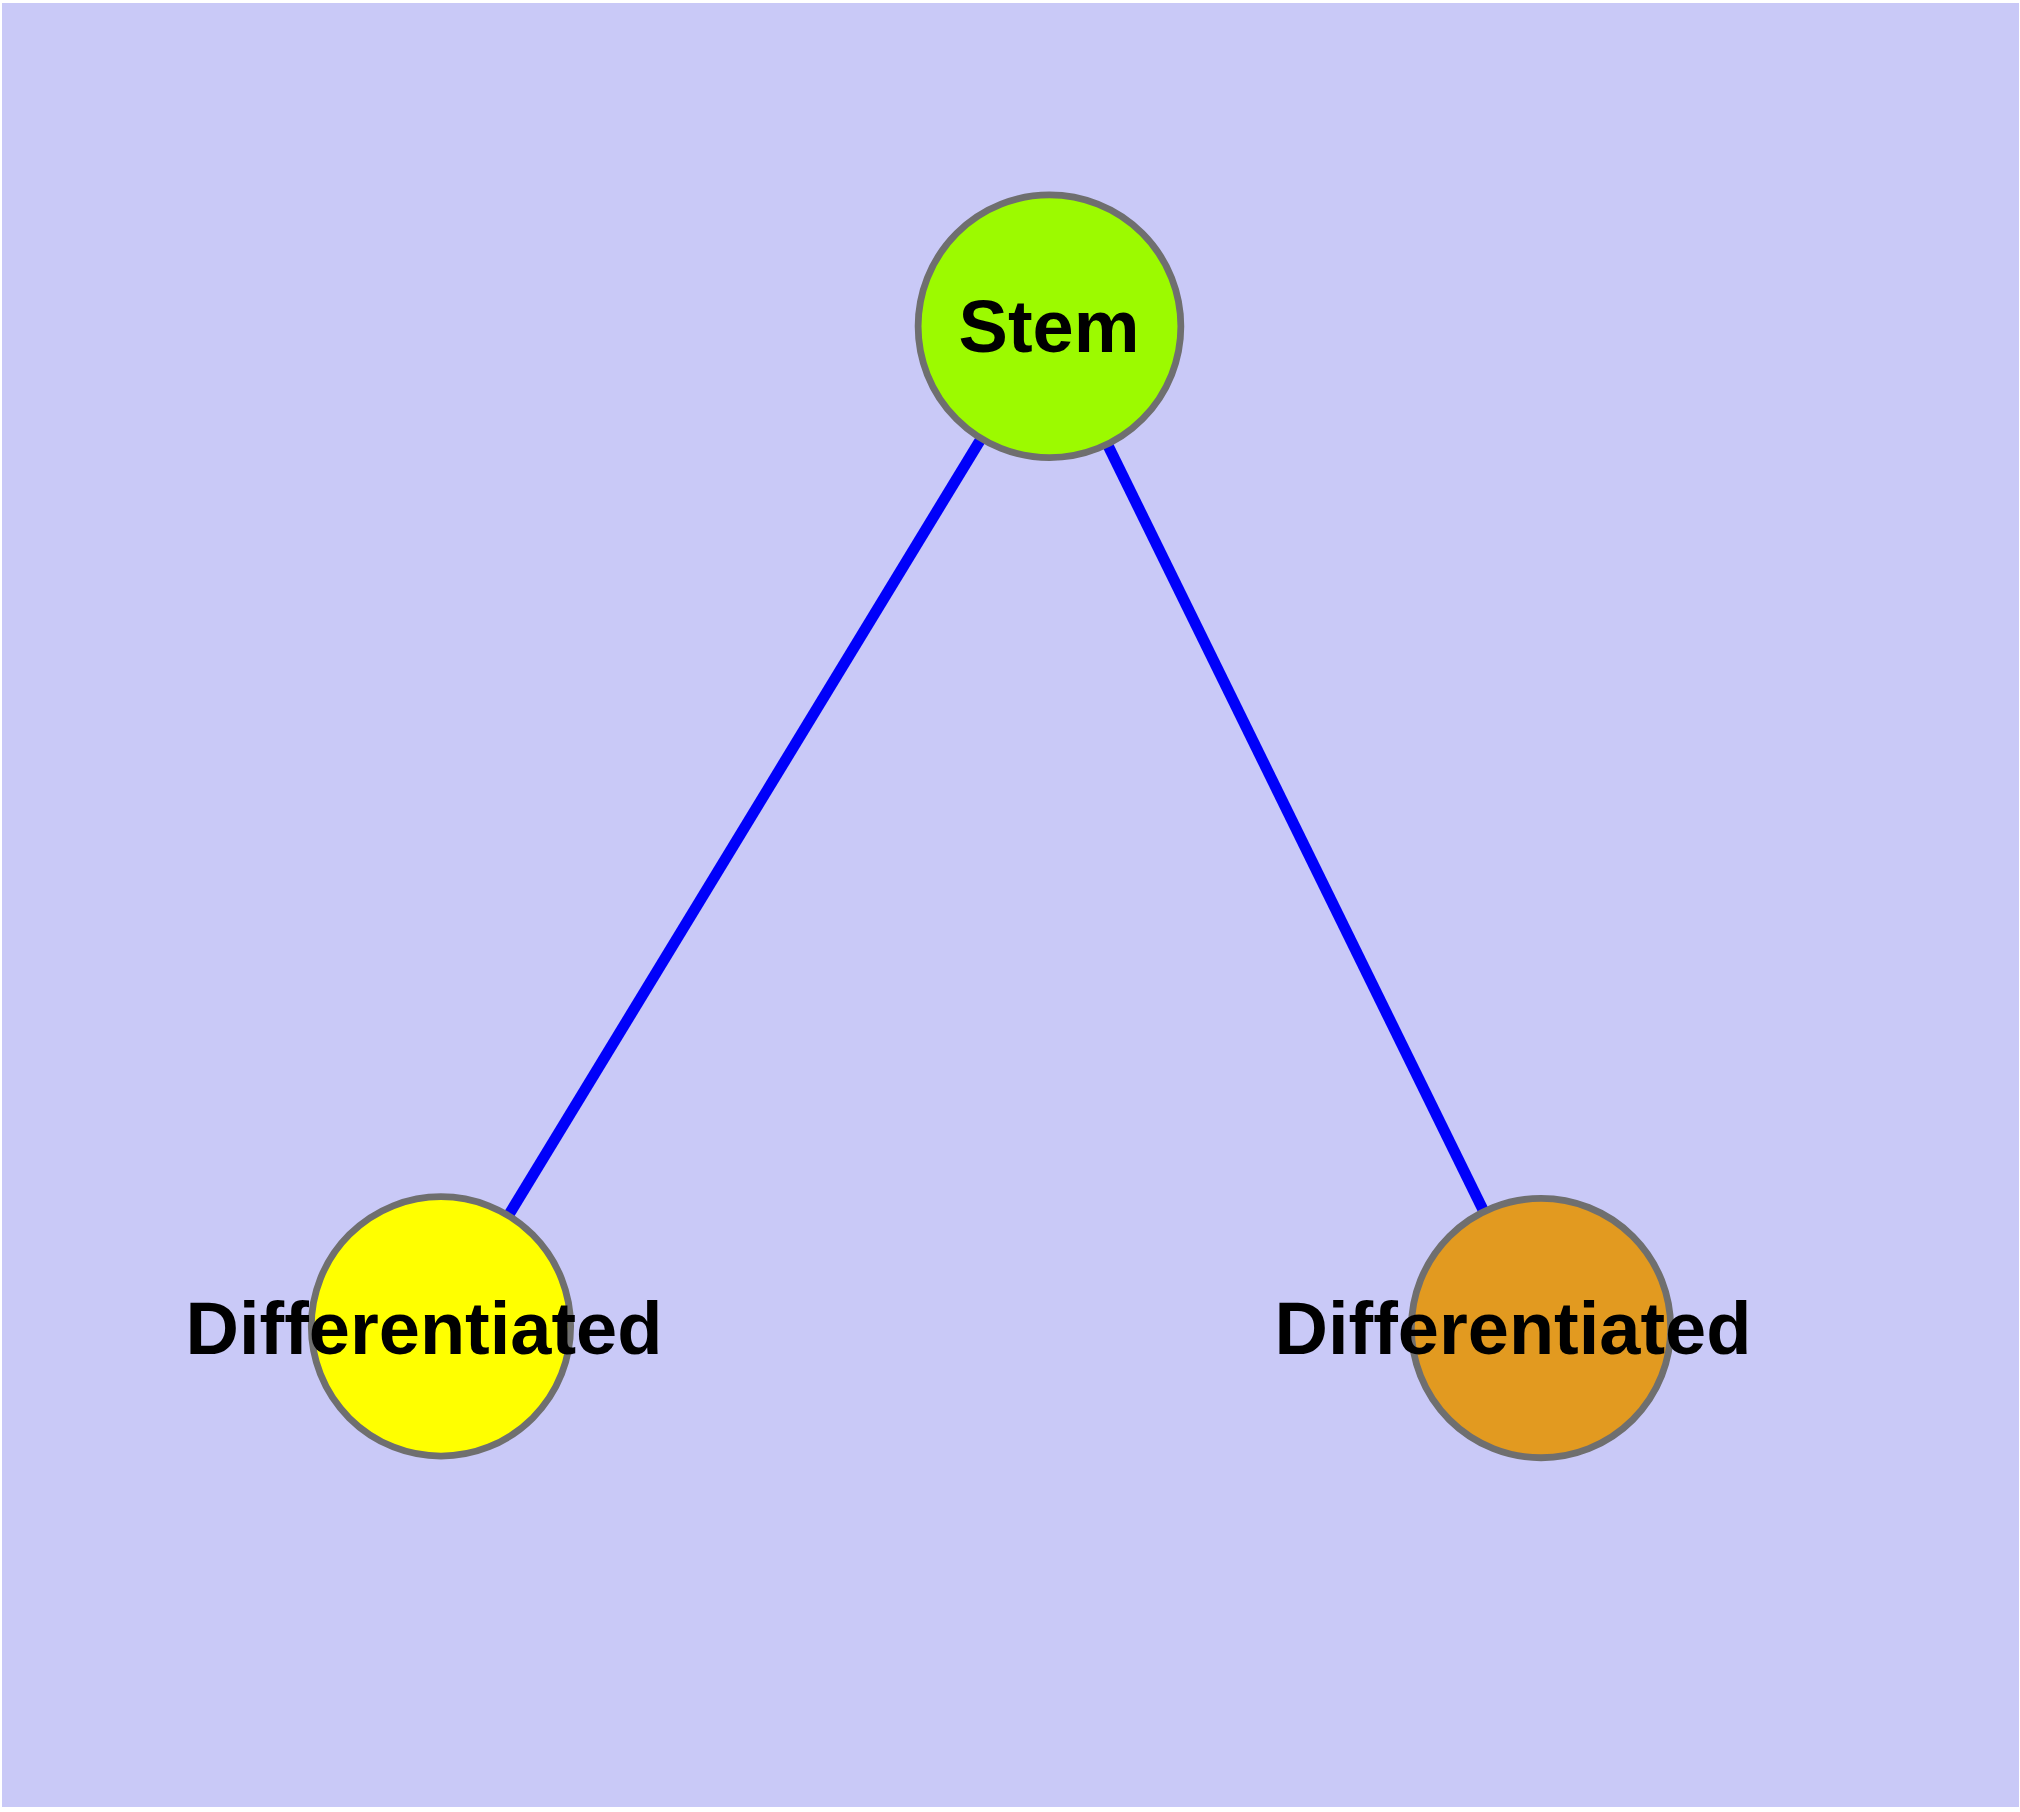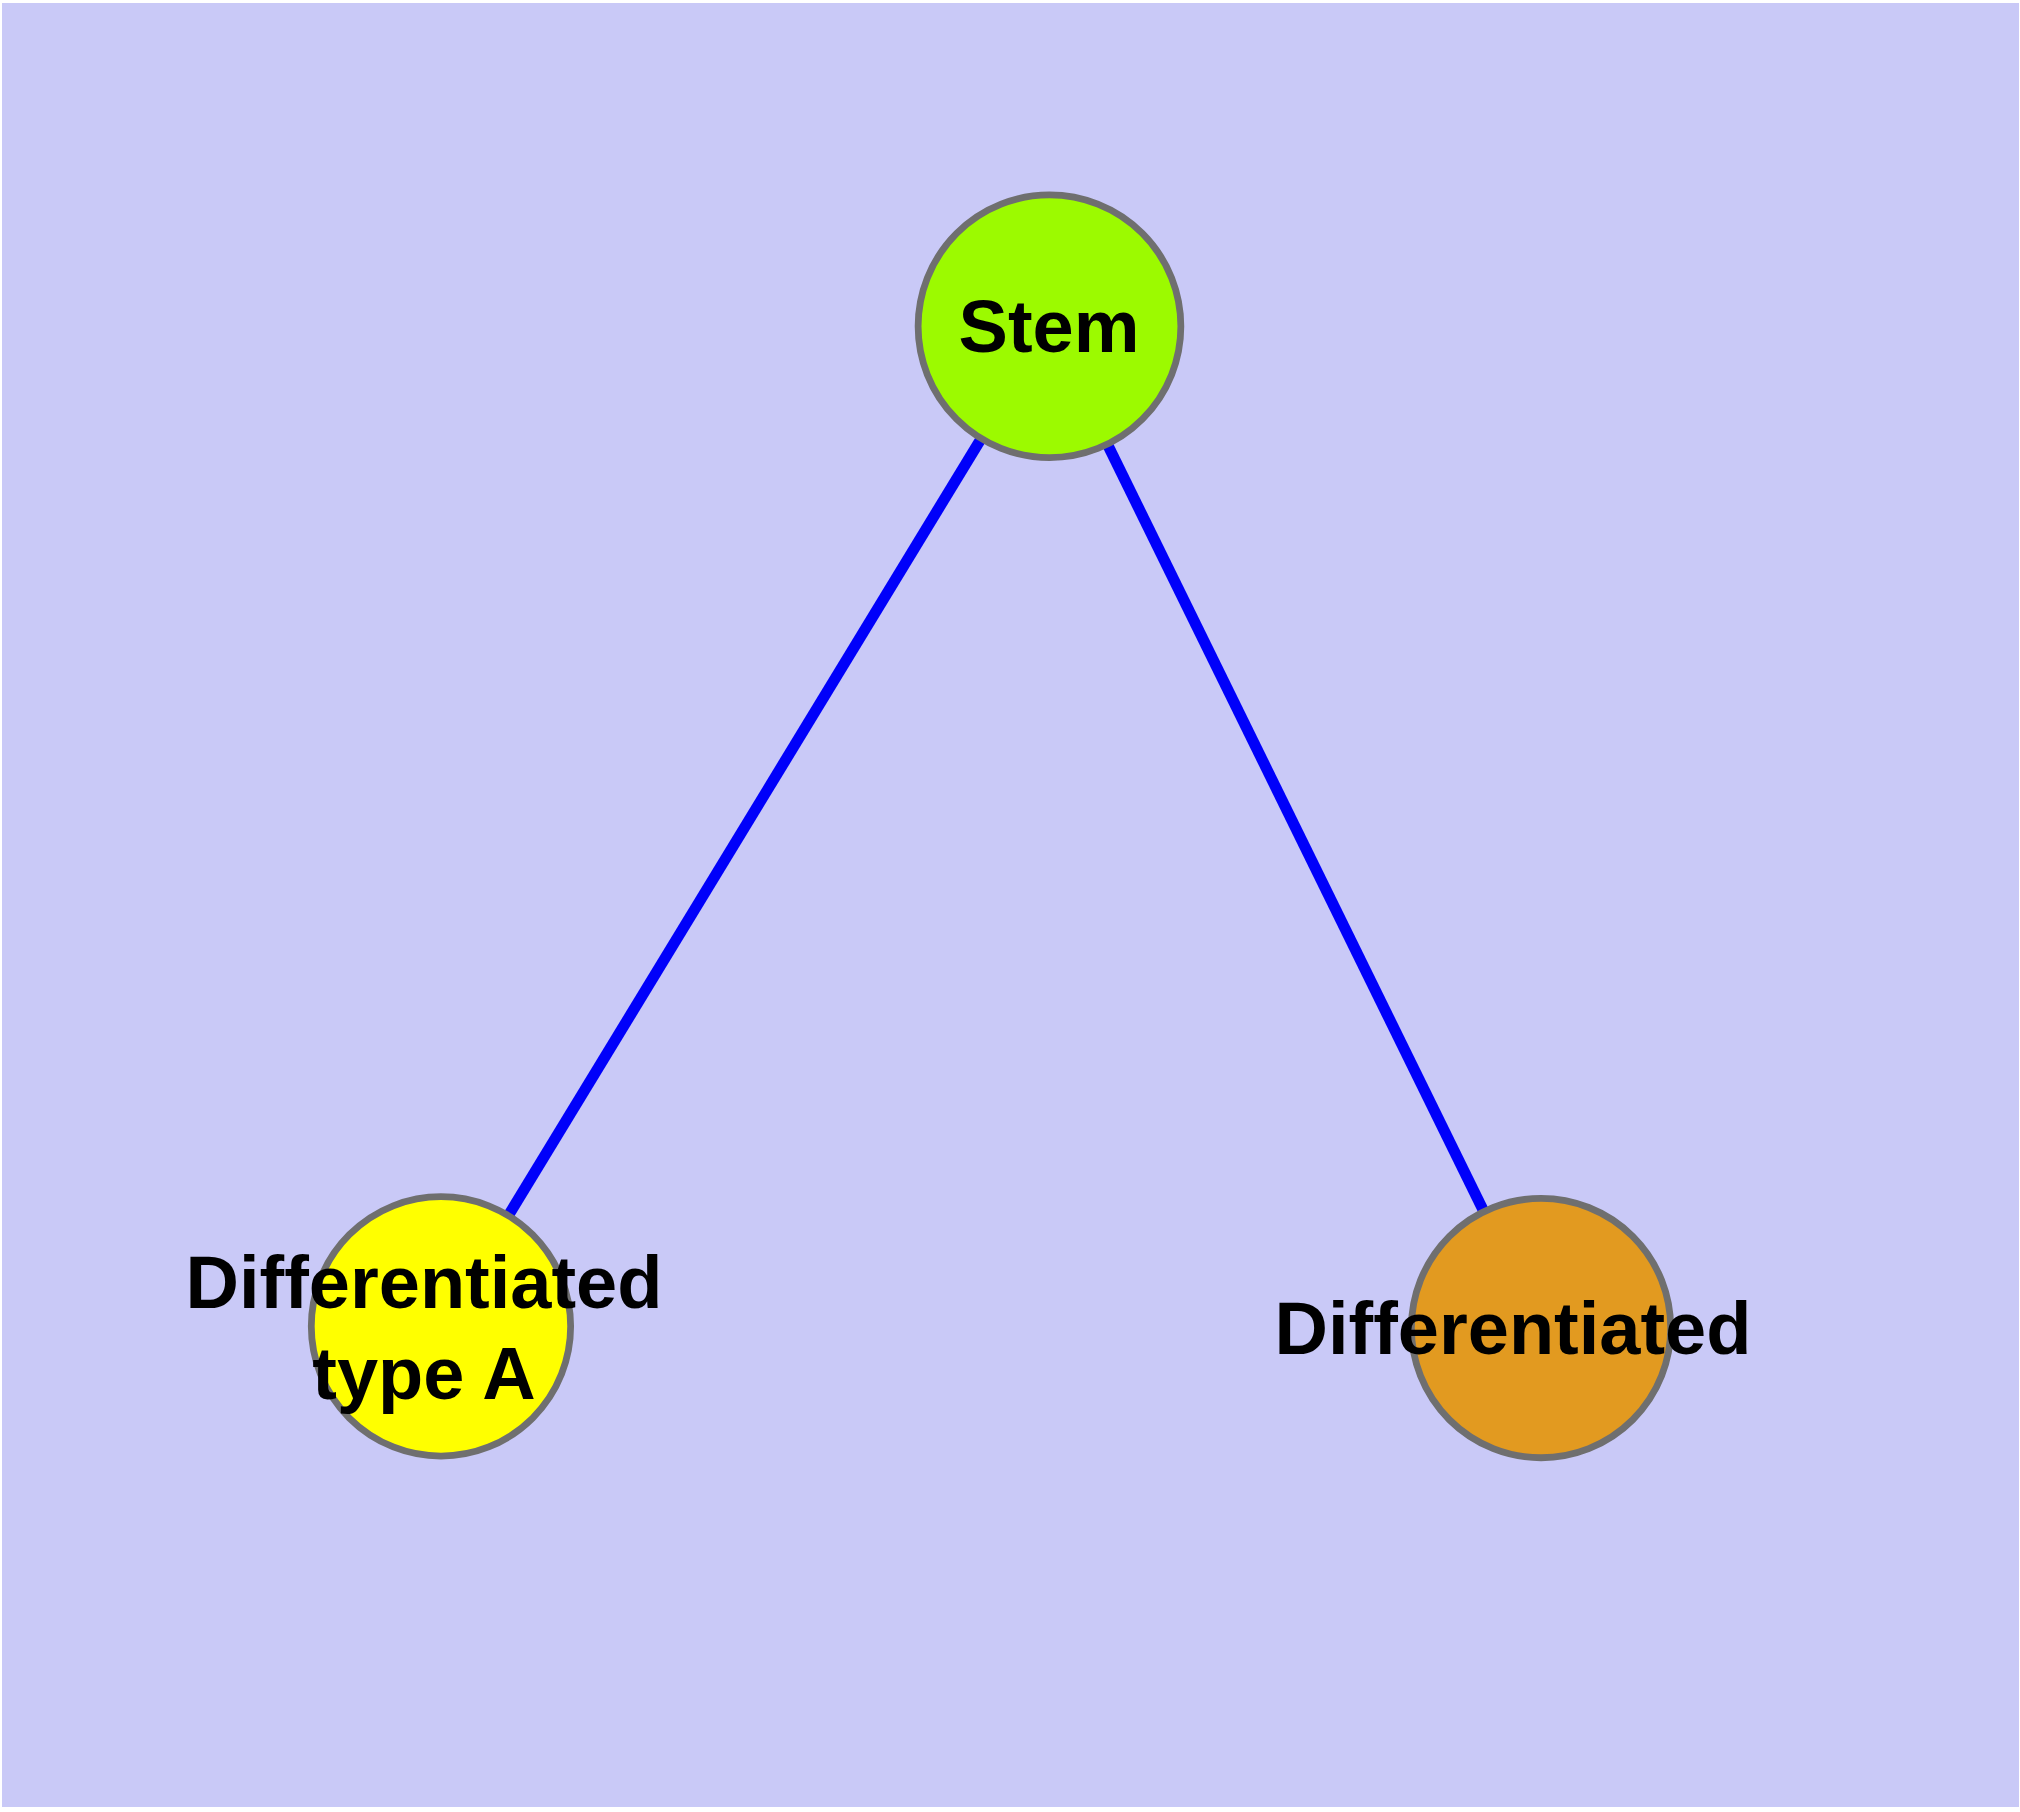--- a/index.html
+++ b/index.html
@@ -24,21 +24,21 @@
   .graph-svg {
     position: absolute;
     left: 0;
     top: 0;
     width: 2021px;
     height: 1812px;
   }
   .node-label {
     position: absolute;
     transform: translate(-50%, -50%);
-    text-align: center;
+    text-align: left;
     font-weight: bold;
     font-size: 74px;
     line-height: 91px;
     letter-spacing: 0px;
     white-space: nowrap;
     color: #000000;
   }
   .label-line {
     display: block;
   }
@@ -55,19 +55,18 @@
     <circle cx="520" cy="1565" r="153" fill="#ffff00" stroke="#6f6f6f" stroke-width="8"></circle>
     <circle cx="1818" cy="1567" r="153" fill="#e29a20" stroke="#6f6f6f" stroke-width="8"></circle>
   </svg>
 
 <div class="node-label" style="left: 1049px; top: 326px; color: rgb(0, 0, 0);">
   <span class="label-line">Stem</span>
 </div>
 
 <div class="node-label" style="left: 424px; top: 1328px; color: rgb(0, 0, 0);">
   <span class="label-line">Differentiated</span>
-  <span class="label-line">type A</span>
 </div>
 
 <div class="node-label" style="left: 1513px; top: 1328px; color: rgb(0, 0, 0);">
   <span class="label-line">Differentiated</span>
 </div>
 
 
 </body></html>

